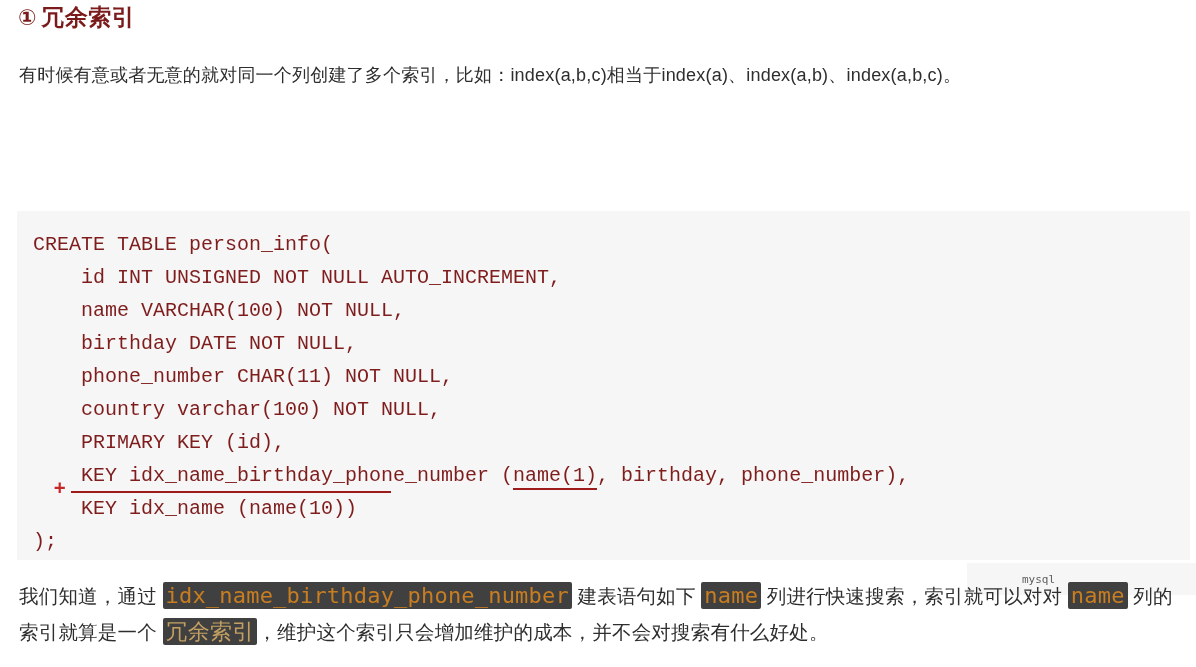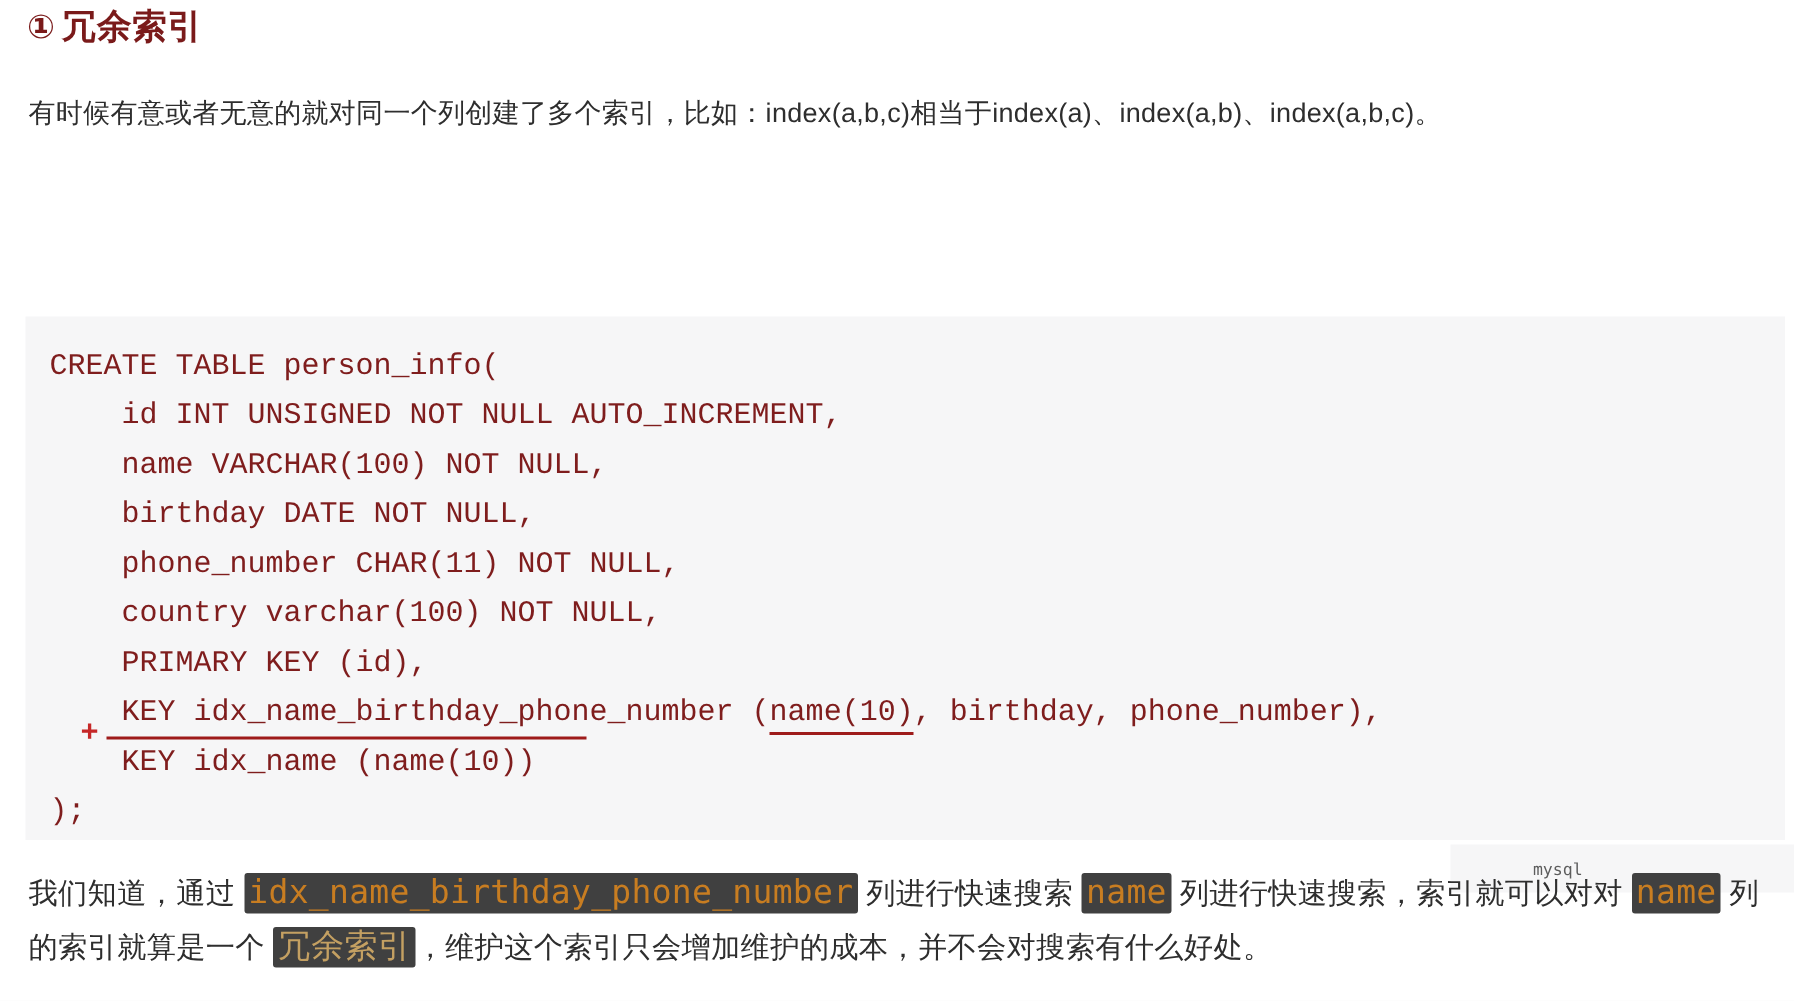--- a/index.html
+++ b/index.html
@@ -158,27 +158,27 @@
 
 
   <div class="codeblock">
     <pre id="code-pre">CREATE TABLE person_info(
     id INT UNSIGNED NOT NULL AUTO_INCREMENT,
     name VARCHAR(100) NOT NULL,
     birthday DATE NOT NULL,
     phone_number CHAR(11) NOT NULL,
     country varchar(100) NOT NULL,
     PRIMARY KEY (id),
-    KEY idx_name_birthday_phone_number (<span class="u">name(10)</span>, birthday, phone_number),
+    KEY idx_name_birthday_phone_number (<span class="u">name(1)</span>, birthday, phone_number),
     KEY idx_name (name(10))
 );</pre>
   </div>
 
   <div class="annot-plus">+</div>
   <div class="annot-strike"></div>
 
   <div class="lang-label">mysql</div>
 
   <div class="para" id="para-conclusion">
-    <span>我们知道，通过 </span><code class="inline">idx_name_birthday_phone_number</code><span> 列进行快速搜索 </span><code class="inline">name</code><span> 列进行快速搜索，索引就可以对</span><span>对 </span><code class="inline">name</code><span> 列的索引就算是一个 </span><code class="inline muted">冗余索引</code><span>，维护这个索引只会增加维护的成本，并不会对搜索有什么好处。</span>
+    <span>我们知道，通过 </span><code class="inline">idx_name_birthday_phone_number</code><span> 建表语句如下 </span><code class="inline">name</code><span> 列进行快速搜索，索引就可以对</span><span>对 </span><code class="inline">name</code><span> 列的索引就算是一个 </span><code class="inline muted">冗余索引</code><span>，维护这个索引只会增加维护的成本，并不会对搜索有什么好处。</span>
   </div>
 
 </div>
 
 </body></html>

